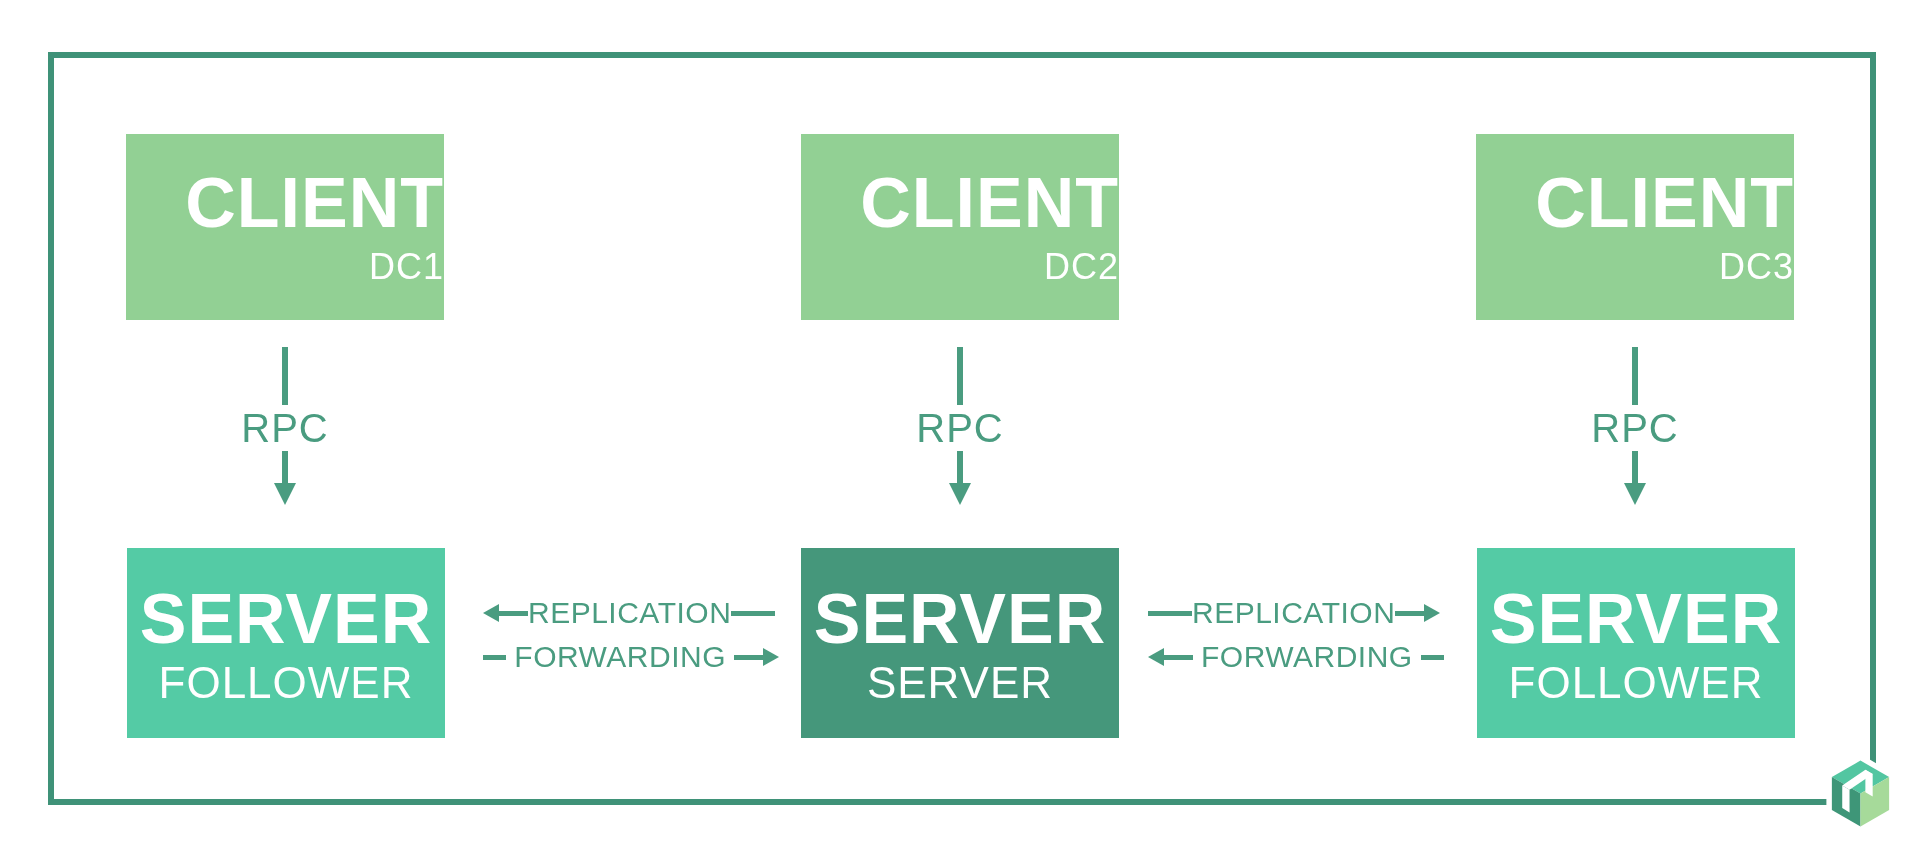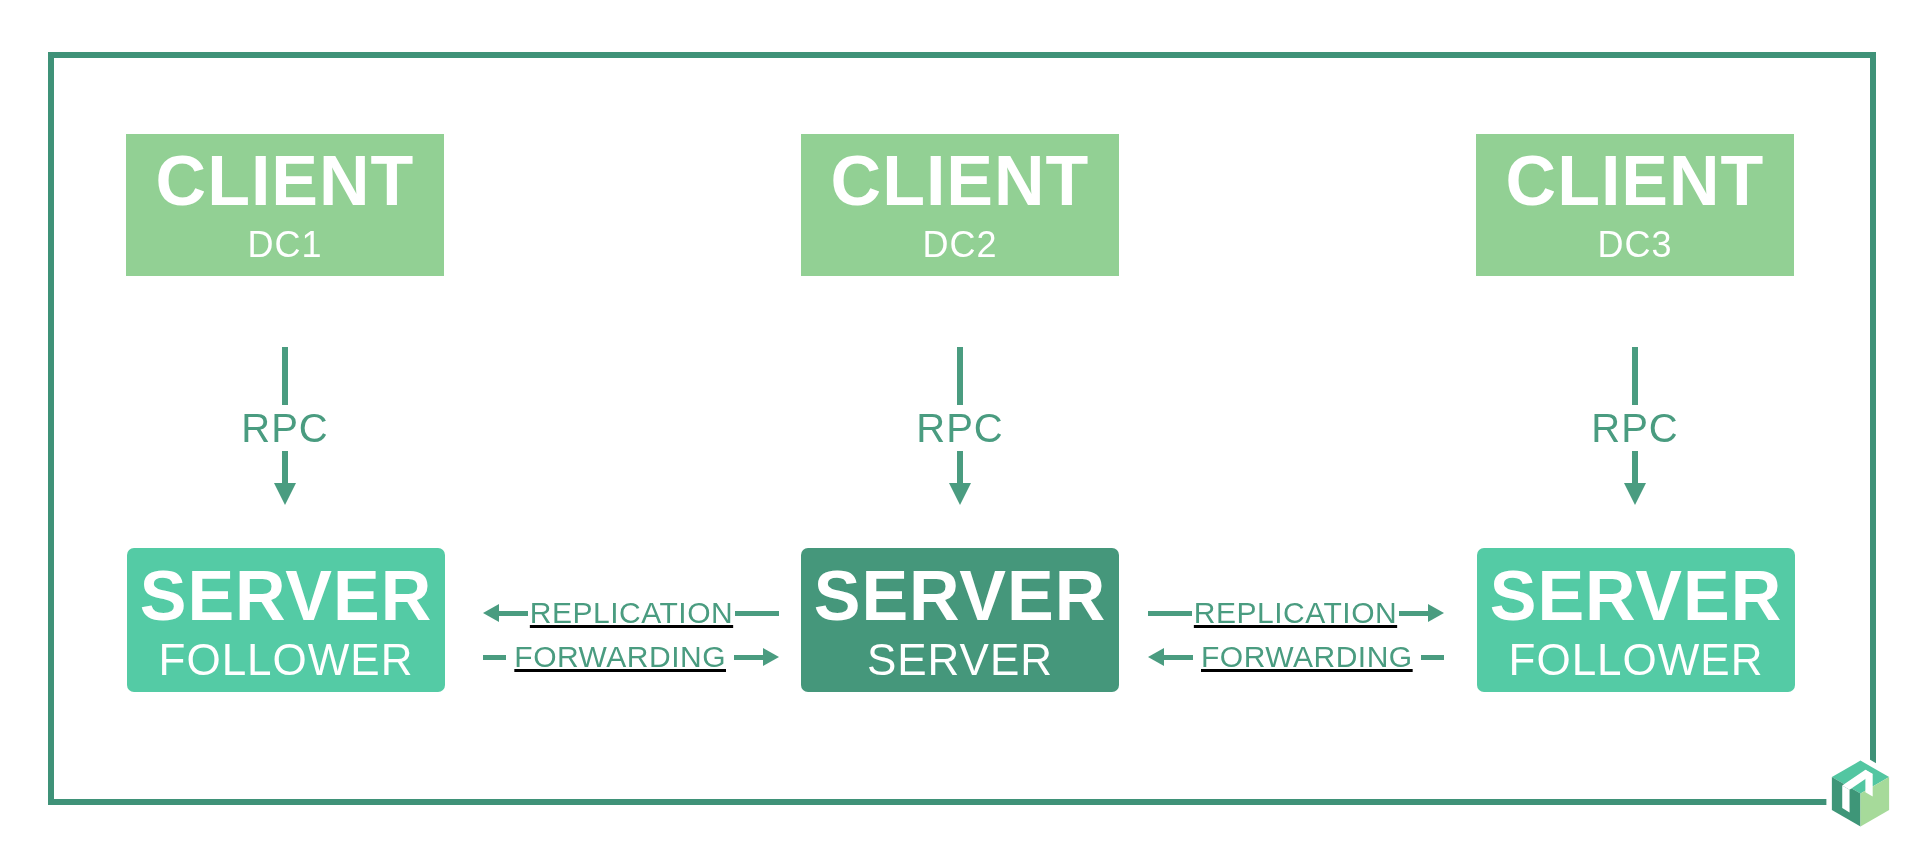--- a/index.html
+++ b/index.html
@@ -6,40 +6,40 @@
     font-family:"Liberation Sans","DejaVu Sans",sans-serif;overflow:hidden;}
   .canvas{position:relative;width:1920px;height:852px;background:#fff;}
 
   
   .frame{position:absolute;left:48px;top:52px;width:1816px;height:741px;
     border:6px solid var(--frame,#3f9278);}
 
   
   .box{position:absolute;width:318px;display:flex;flex-direction:column;
     align-items:center;justify-content:center;color:#fff;text-align:center;}
-  .box.client{top:134px;height:142px;background:var(--client-box,#92d094);}
-  .box.server{top:548px;height:144px;background:var(--follower-box,#54cba5);border-radius:7px;}
+  .box.client{top:134px;height:186px;background:var(--client-box,#92d094);align-items:flex-end;}
+  .box.server{top:548px;height:190px;background:var(--follower-box,#54cba5);}
   .box.server.leader{background:var(--leader-box,#45977b);}
   .box-title{font-size:70px;font-weight:bold;line-height:72px;letter-spacing:1px;}
   .box-sub{font-size:36px;font-weight:400;line-height:40px;letter-spacing:1px;margin-top:8px;}
   .box.server .box-sub{font-size:44px;}
 
   
   .vlink{position:absolute;top:347px;width:100px;display:flex;flex-direction:column;
     align-items:center;}
   .vline{width:6px;height:58px;background:var(--accent,#4a9c80);}
   .vlabel{font-size:40px;line-height:46px;color:var(--accent,#4a9c80);letter-spacing:1px;}
   .varrow{display:flex;flex-direction:column;align-items:center;}
   .varrow .shaft{width:6px;height:32px;background:var(--accent,#4a9c80);}
   .varrow .head{width:0;height:0;border-left:11px solid transparent;
     border-right:11px solid transparent;border-top:22px solid var(--accent,#4a9c80);}
 
   
   .hlink{position:absolute;top:598px;width:296px;}
-  .hrow{height:30px;display:flex;align-items:center;justify-content:space-between;text-decoration:underline;}
+  .hrow{height:30px;display:flex;align-items:center;}
   .hrow + .hrow{margin-top:14px;gap:8px;}
   .hlabel{font-size:30px;color:var(--accent,#4a9c80);letter-spacing:0.5px;white-space:nowrap;}
   .hdash{width:44px;height:5px;background:var(--accent,#4a9c80);}
   .harrow{display:flex;align-items:center;}
   .harrow .hline{width:29px;height:5px;background:var(--accent,#4a9c80);}
   .head-left{width:0;height:0;border-top:9px solid transparent;
     border-bottom:9px solid transparent;border-right:16px solid var(--accent,#4a9c80);}
   .head-right{width:0;height:0;border-top:9px solid transparent;
     border-bottom:9px solid transparent;border-left:16px solid var(--accent,#4a9c80);}
 

